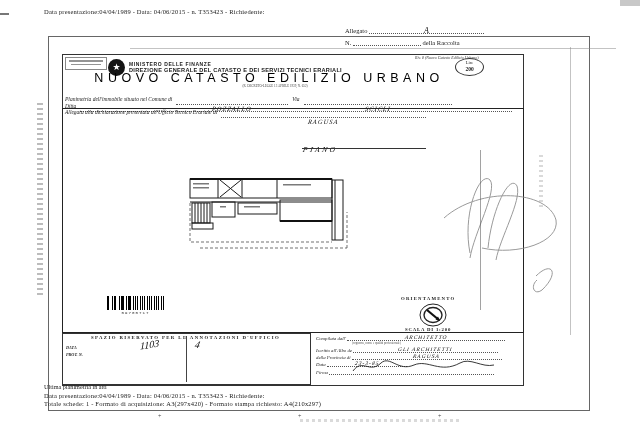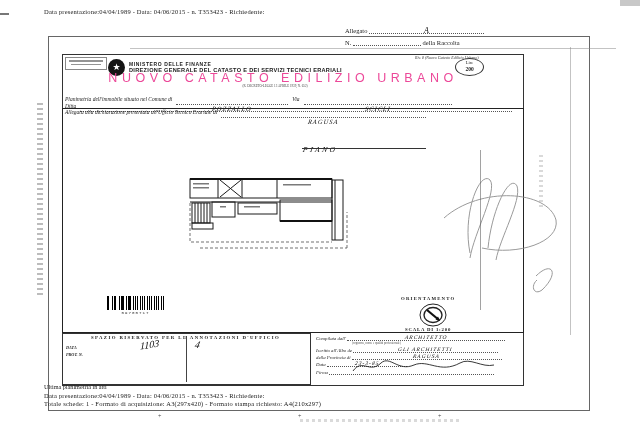--- a/index.html
+++ b/index.html
@@ -55,21 +55,21 @@
     <div style="margin:2px 5px 0;height:1.5px;background:#666;opacity:.7;"></div>
   </div>
   <div class="abs" style="left:108px;top:59px;width:17px;height:17px;border-radius:50%;background:#151515;color:#fff;font-size:9px;line-height:17px;text-align:center;">★</div>
   <div class="abs" style="left:129px;top:61px;font-family:'Liberation Sans',sans-serif;font-weight:bold;font-size:5px;letter-spacing:.6px;color:#222;">MINISTERO DELLE FINANZE</div>
   <div class="abs" style="left:129px;top:67px;font-family:'Liberation Sans',sans-serif;font-weight:bold;font-size:5.6px;letter-spacing:.3px;color:#1a1a1a;">DIREZIONE GENERALE DEL CATASTO E DEI SERVIZI TECNICI ERARIALI</div>
   <div class="abs" style="left:415px;top:55px;font-size:4px;font-style:italic;color:#333;">Riv. 8 (Nuovo Catasto Edilizio Urbano)</div>
   <div class="abs" style="left:455px;top:58px;width:27px;height:16px;border:1px solid #333;border-radius:50%;text-align:center;">
     <div style="font-size:4.5px;margin-top:2px;line-height:4.5px;">Lire</div>
     <div style="font-size:5.5px;font-weight:bold;line-height:6px;">200</div>
   </div>
-  <div class="abs center" style="left:83px;top:71px;width:400px;font-family:'Liberation Sans',sans-serif;font-size:12.5px;letter-spacing:4.5px;color:#ec4899;">NUOVO CATASTO EDILIZIO URBANO</div>
+  <div class="abs center" style="left:69px;top:71px;width:400px;font-family:'Liberation Sans',sans-serif;font-size:12.5px;letter-spacing:4.5px;color:#000000;">NUOVO CATASTO EDILIZIO URBANO</div>
   <div class="abs center" style="left:75px;top:84px;width:400px;font-size:3.2px;color:#444;">(R. DECRETO-LEGGE 13 APRILE 1939, N. 652)</div>
 
   <div class="abs" style="left:65px;top:87px;">
     <span class="lbl">Planimetria dell'immobile situato nel Comune di</span>
     <span class="dots" style="width:112px;"><span class="hand">POZZALLO</span></span>
     <span class="lbl">Via</span>
     <span class="dots" style="width:148px;"><span class="hand">SCICLI</span></span>
   </div>
   <div class="abs" style="left:65px;top:93.5px;">
     <span class="lbl">Ditta</span>

